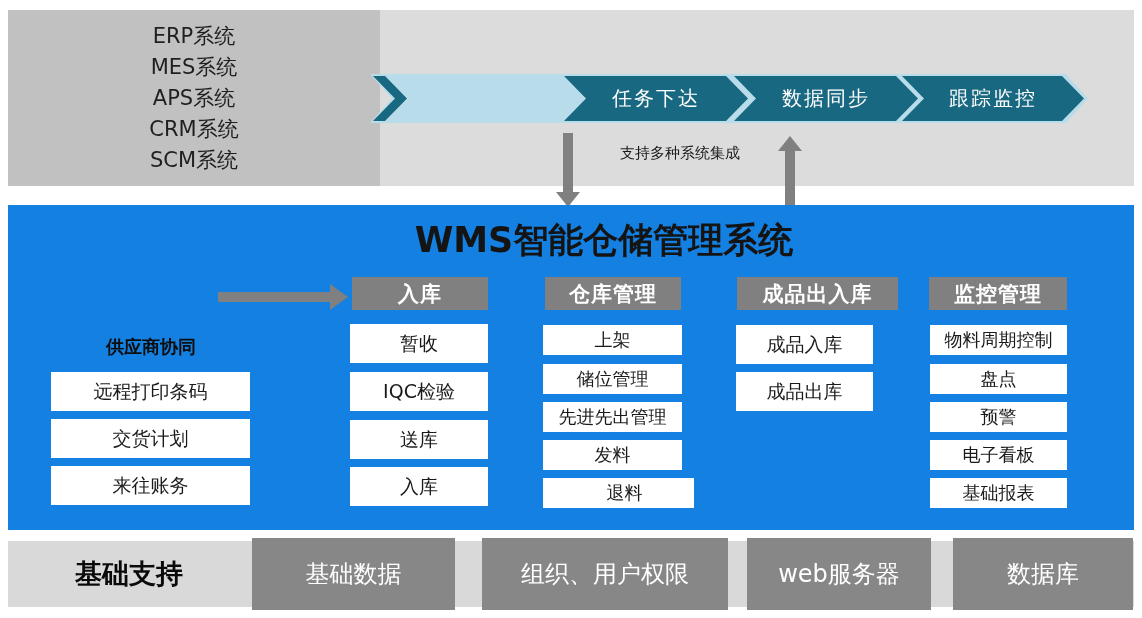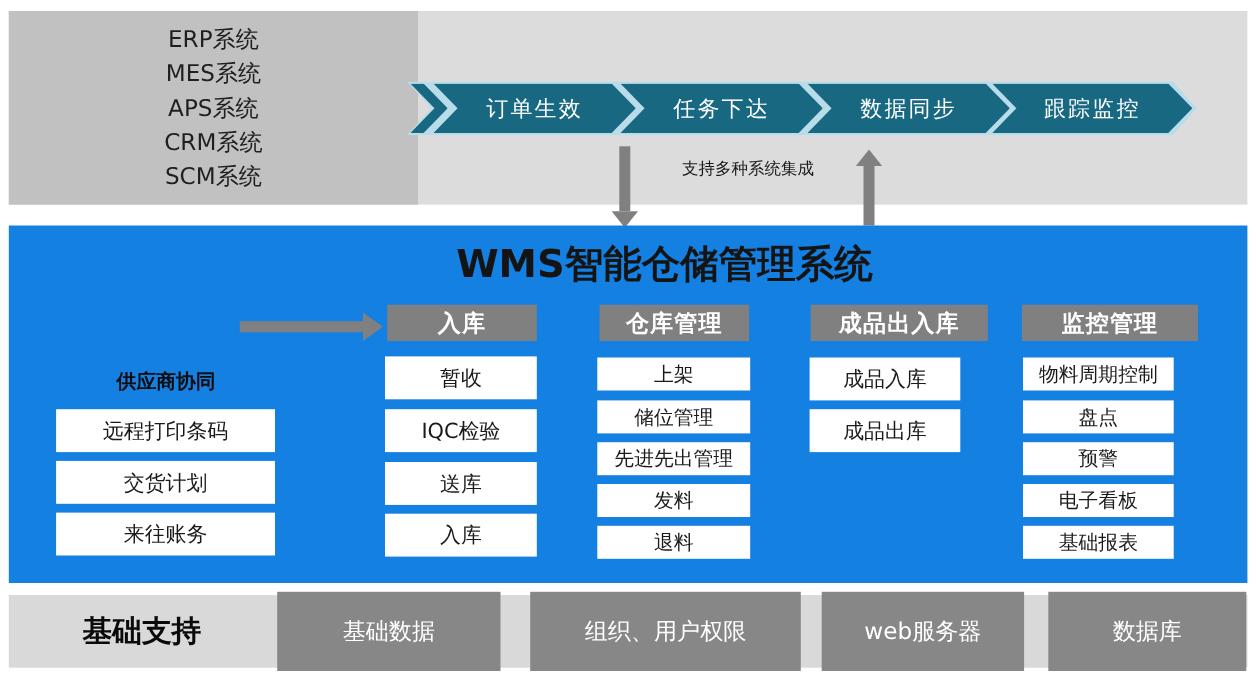--- a/index.html
+++ b/index.html
@@ -54,40 +54,39 @@
           display:flex; align-items:center; justify-content:center; }
   .wbox.tall { height:39px; font-size:19px; }
   .wbox.short { height:30px; font-size:18px; }
 
   
   .bottom-band { position:absolute; left:8px; top:541px; width:1126px; height:66px; background:#d9d9d9; }
   .bottom-title { position:absolute; left:21px; top:0; width:200px; height:66px;
                   display:flex; align-items:center; justify-content:center;
                   font-size:27px; font-weight:bold; color:#0a0a0a; }
   .bottom-box { position:absolute; top:-3px; height:72px; background:#878787; color:#ffffff;
-                font-size:21px; display:flex; align-items:center; justify-content:center; }
+                font-size:24px; display:flex; align-items:center; justify-content:center; }
 </style>
 </head>
 <body>
 
 <div class="canvas">
 
   <div class="top-band">
     <div class="systems-box">
       <div class="system-item">ERP系统</div>
       <div class="system-item">MES系统</div>
       <div class="system-item">APS系统</div>
       <div class="system-item">CRM系统</div>
       <div class="system-item">SCM系统</div>
     </div>
 
     <div class="chev-band">
       <div class="chev-bg"></div>
       <div class="chev-lead"></div>
-      <div class="chev" style="left:24px;width:184px;">订单生效</div>
       <div class="chev" style="left:194px;width:184px;">任务下达</div>
       <div class="chev" style="left:364px;width:184px;">数据同步</div>
       <div class="chev" style="left:532px;width:182px;">跟踪监控</div>
     </div>
   </div>
 
   <div class="integration-label">支持多种系统集成</div>
   <div class="arrow-shaft-v" style="left:563px;top:133px;height:59px;"></div>
   <div class="arrow-head-down" style="left:556px;top:192px;"></div>
   <div class="arrow-head-up" style="left:778px;top:136px;"></div>
@@ -108,27 +107,27 @@
     <div class="wbox tall" style="left:342px;top:119px;width:138px;">暂收</div>
     <div class="wbox tall" style="left:342px;top:215px;width:138px;">送库</div>
     <div class="wbox tall" style="left:342px;top:167px;width:138px;">IQC检验</div>
     <div class="wbox tall" style="left:342px;top:262px;width:138px;">入库</div>
 
     <div class="colhead" style="left:537px;width:136px;">仓库管理</div>
     <div class="wbox short" style="left:535px;top:120px;width:139px;">上架</div>
     <div class="wbox short" style="left:535px;top:159px;width:139px;">储位管理</div>
     <div class="wbox short" style="left:535px;top:197px;width:139px;">先进先出管理</div>
     <div class="wbox short" style="left:535px;top:235px;width:139px;">发料</div>
-    <div class="wbox short" style="left:535px;top:273px;width:139px;">退料</div>
+    <div class="wbox short" style="left:535px;top:273px;width:139px;padding-left:12px;">退料</div>
 
     <div class="colhead" style="left:729px;width:161px;">成品出入库</div>
     <div class="wbox tall" style="left:728px;top:120px;width:137px;text-align:center;">成品入库</div>
     <div class="wbox tall" style="left:728px;top:167px;width:137px;">成品出库</div>
 
-    <div class="colhead" style="left:921px;width:160px;font-family:Liberation Serif, serif;">监控管理</div>
+    <div class="colhead" style="left:921px;width:138px;font-family:Liberation Serif, serif;">监控管理</div>
     <div class="wbox short" style="left:922px;top:120px;width:137px;">物料周期控制</div>
     <div class="wbox short" style="left:922px;top:159px;width:137px;">盘点</div>
     <div class="wbox short" style="left:922px;top:197px;width:137px;">预警</div>
     <div class="wbox short" style="left:922px;top:235px;width:137px;">电子看板</div>
     <div class="wbox short" style="left:922px;top:273px;width:137px;">基础报表</div>
   </div>
 
   <div class="bottom-band">
     <div class="bottom-title">基础支持</div>
     <div class="bottom-box" style="left:244px;width:203px;">基础数据</div>

